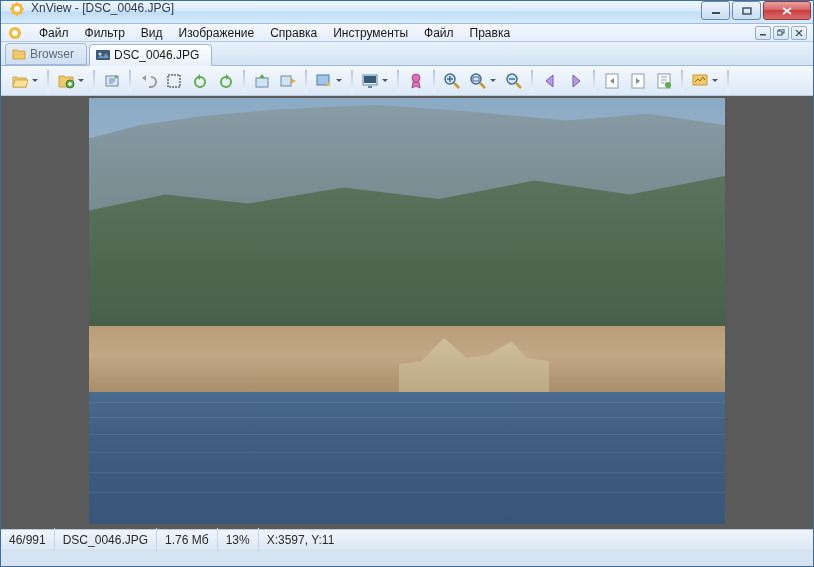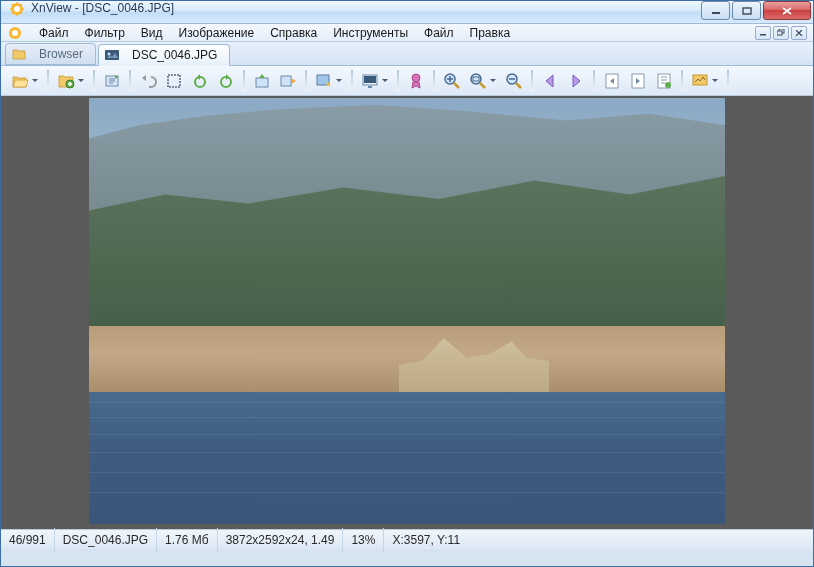--- a/index.html
+++ b/index.html
@@ -10,21 +10,21 @@
 .winbtns{display:flex;gap:2px}
 .winbtn{width:29px;height:19px;border:1px solid #6f8aa8;border-radius:3px;display:flex;align-items:center;justify-content:center;background:linear-gradient(#ecf4fd,#c9def3)}
 .winbtn.close{width:48px;background:linear-gradient(#eaa0a0,#d96868 45%,#ca3f3f 50%,#db6b6b);border-color:#8a3a3a}
 .winbtn svg{display:block}
 .menubar{height:18px;background:linear-gradient(#f4f8fd,#e3eefb);display:flex;align-items:center;padding:0 6px;border-bottom:1px solid #b8ccde}
 .menubar .micon{width:16px;height:16px;margin-right:8px}
 .menuitem{padding:2px 8px;color:#1a1a1a;cursor:default}
 .mdicontrols{margin-left:auto;display:flex;gap:2px}
 .mdibtn{width:16px;height:14px;border:1px solid #97add0;border-radius:2px;background:linear-gradient(#f0f6fc,#d5e5f5);display:flex;align-items:center;justify-content:center}
 .tabbar{height:24px;background:linear-gradient(#e8f1fb,#d4e3f4);display:flex;align-items:flex-end;padding-left:4px;border-bottom:1px solid #9fb9d8}
-.tab{height:22px;display:flex;align-items:center;padding:0 12px 0 6px;gap:13px;border:1px solid #9fb9d8;border-top-left-radius:4px;border-top-right-radius:4px;background:linear-gradient(#e6eef8,#cedff1);color:#5a6b7e;margin-right:2px}
+.tab{height:22px;display:flex;align-items:center;padding:0 12px 0 6px;gap:4px;border:1px solid #9fb9d8;border-top-left-radius:4px;border-top-right-radius:4px;background:linear-gradient(#e6eef8,#cedff1);color:#5a6b7e;margin-right:2px}
 .tab.active{background:linear-gradient(#fefefe,#e7f1fb);color:#1a1a1a;border-bottom-color:#e7f1fb;position:relative;top:1px}
 .tab .ticon{width:14px;height:12px}
 .toolbar{height:30px;background:linear-gradient(#f3f8fd,#dde9f7);display:flex;align-items:center;padding:0 6px;gap:0;border-bottom:1px solid #b8ccde}
 .tbtn{width:24px;height:24px;display:flex;align-items:center;justify-content:center;margin:0 1px;border-radius:3px}
 .tbtn.dd{width:34px;justify-content:flex-start;padding-left:3px;position:relative}
 .tbtn.dd::after{content:"";position:absolute;right:4px;top:10px;border:3px solid transparent;border-top-color:#4a5a6e}
 .sep{width:2px;height:22px;margin:0 4px;background:linear-gradient(#b3c5da,#eef5fc)}
 .viewport{height:433px;background:#5a5a5a;display:flex;align-items:flex-start;justify-content:center;overflow:hidden}
 .photo{width:636px;height:426px;margin-top:2px;position:relative;overflow:hidden}
 .sky{position:absolute;inset:0;background:linear-gradient(#8aa9c4 0%,#9ab5cc 15%,#a8bfcf 25%)}
@@ -279,16 +279,15 @@
       <div class="wave" style="top:80px"></div>
         <div class="wave" style="top:100px"></div>
     </div>
   </div>
 </div>
 
 <div class="statusbar">
   <div class="cell">46/991</div>
   <div class="cell">DSC_0046.JPG</div>
   <div class="cell">1.76 Мб</div>
-  <div class="cell">3872x2592x24, 1.49</div>
   <div class="cell">13%</div>
   <div class="cell" style="border-right:none">X:3597, Y:11</div>
 </div>
 
 </body></html>

